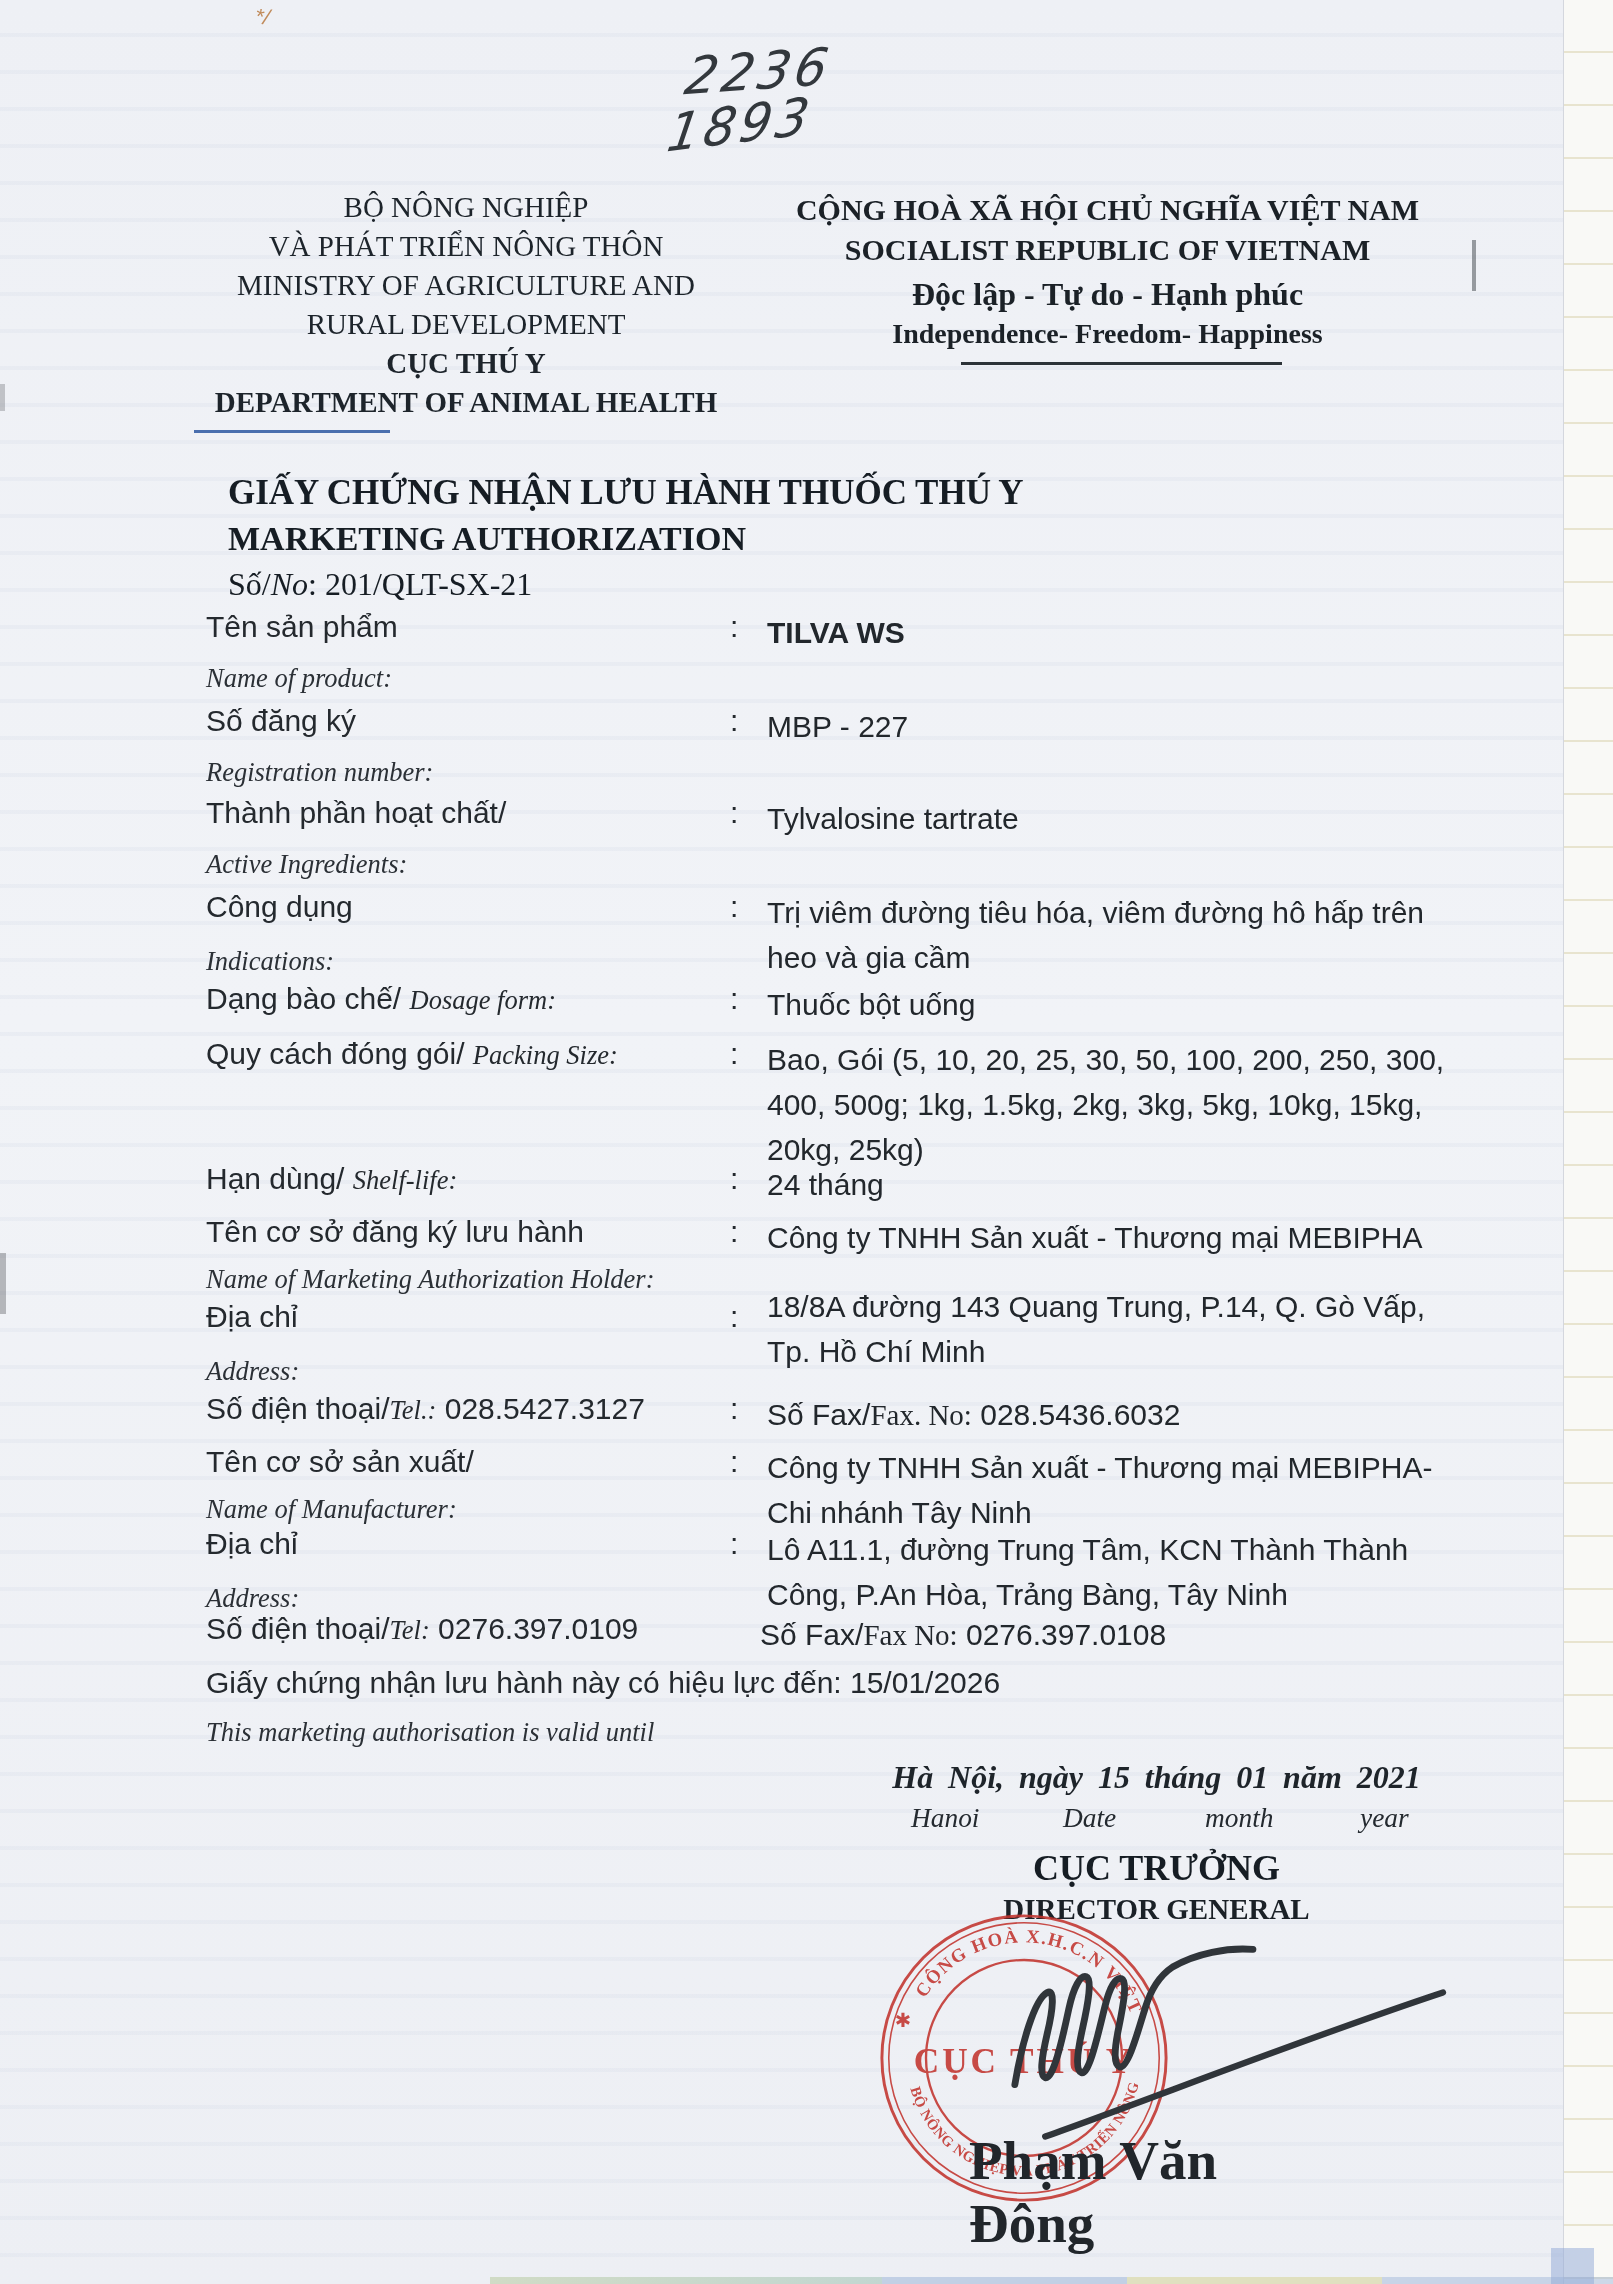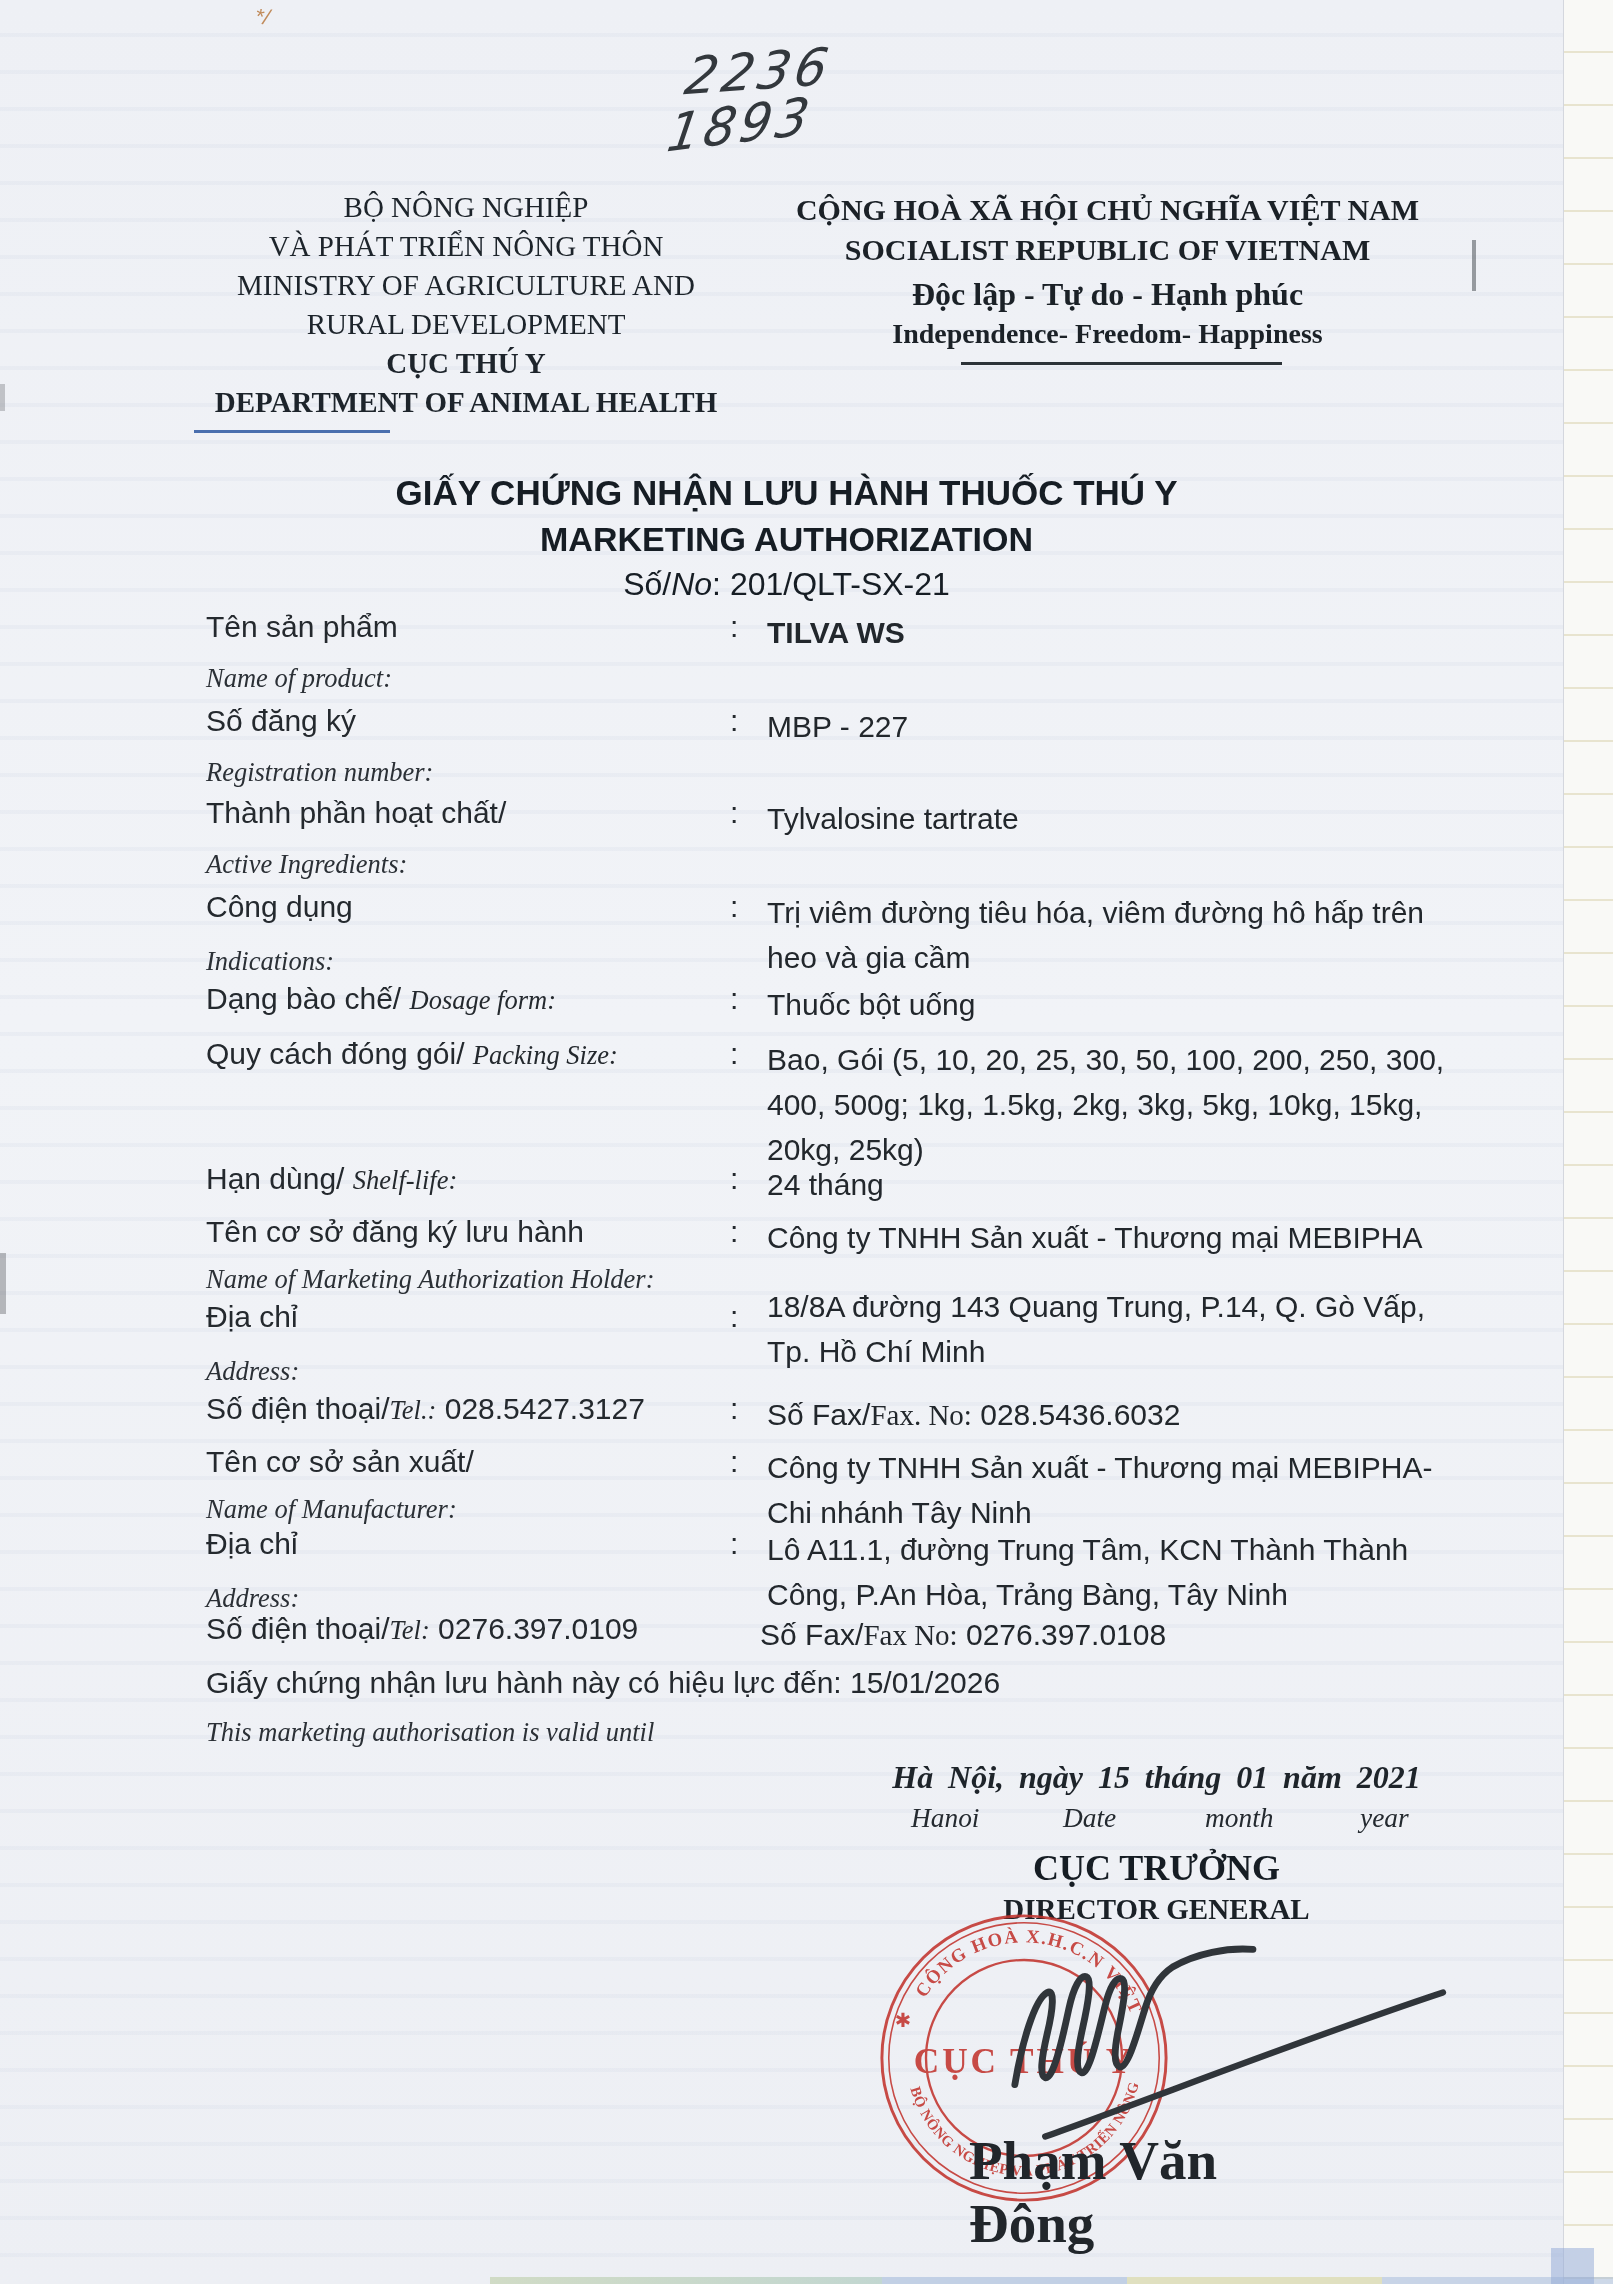--- a/index.html
+++ b/index.html
@@ -30,22 +30,22 @@
   .hdr-left .b{font-weight:bold;}
   .hdr-left .rule{width:196px; height:2.9px; background:#4a6fae; margin:7.8px auto 0 32px;}
   .hdr-right{position:absolute; left:774px; top:190px; width:667px; text-align:center;
       font-family:"Liberation Serif", serif; font-weight:bold; color:#1b2127;
       font-size:30px; line-height:40px;}
   .hdr-right .motto{font-size:32px; margin-top:3.9px;}
   .hdr-right .motto-en{font-size:28px;}
   .hdr-right .rule{width:321px; height:2.9px; background:#2c3338; margin:7.8px auto 0 187px;}
 
   
-  .title{position:absolute; left:228px; top:469px; width:1117px; text-align:center;
-      font-family:Liberation Sans, sans-serif; color:#161d24;}
+  .title{position:absolute; left:228px; top:469px; width:1117px; text-align:left;
+      font-family:Liberation Serif, serif; color:#161d24;}
   .title .t1{font-weight:bold; font-size:35px; line-height:47px;}
   .title .t2{font-weight:bold; font-size:34px; line-height:46px;}
   .title .t3{font-size:32px; line-height:44px; font-weight:normal;}
   .title .t3 .it{font-style:italic;}
 
   
   .flabel{position:absolute; left:206px; font-size:30px; white-space:nowrap; color:#24292e;text-align:right;}
   .fsub{position:absolute; left:206px; font-family:"Liberation Serif", serif; font-style:italic;
       font-size:26.5px; white-space:nowrap; color:#2b3036;}
   .inline-sub{font-family:"Liberation Serif", serif; font-style:italic; font-size:26.5px;}

